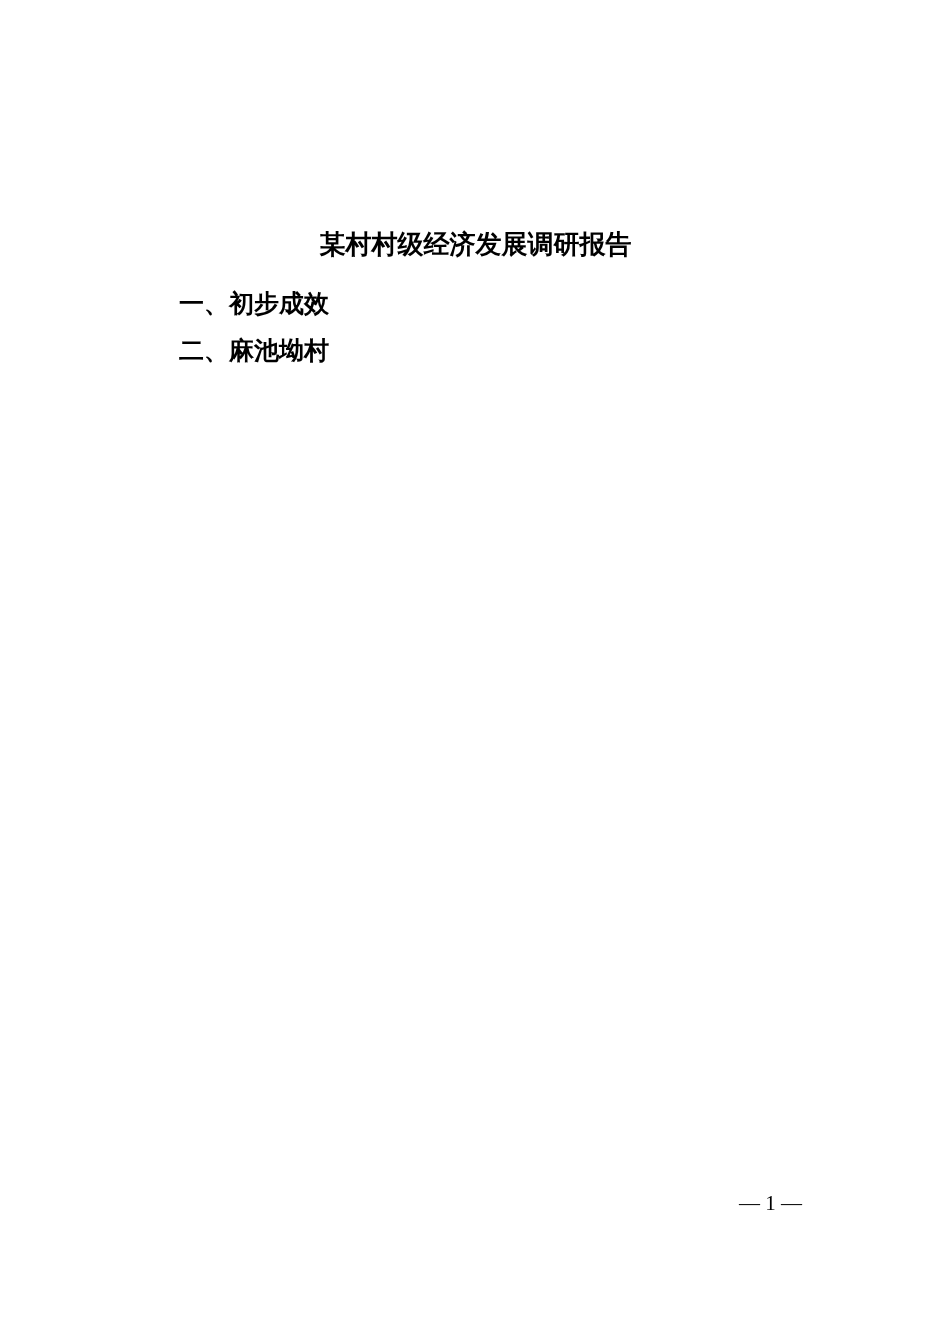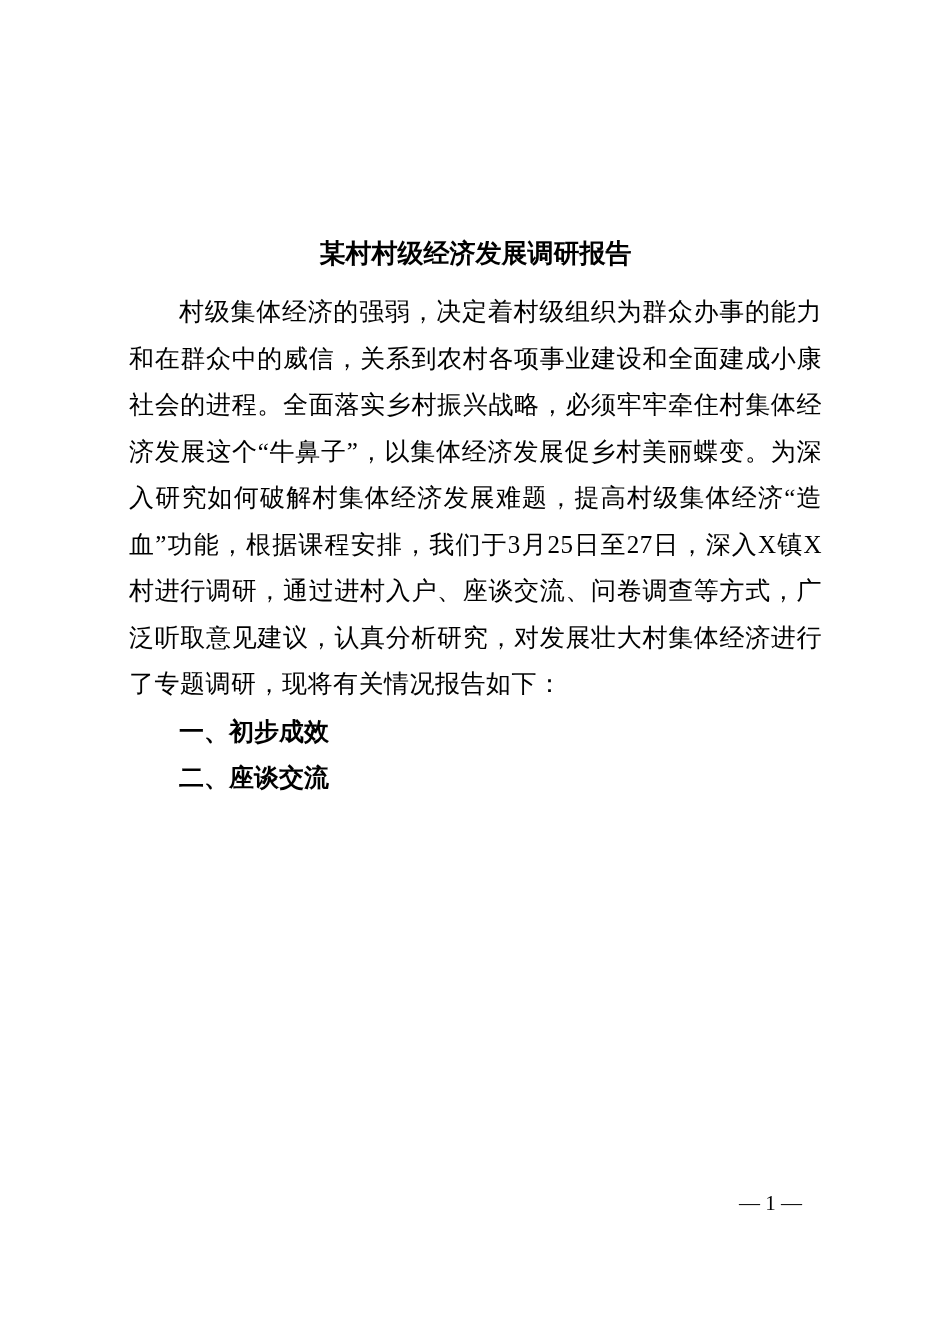--- a/index.html
+++ b/index.html
@@ -20,21 +20,21 @@
     position: absolute;
     left: 129px;
     top: 220px;
     width: 693px;
   }
   .doc-title {
     text-align: center;
     font-weight: bold;
     font-size: 26px;
     line-height: 46px;
-    margin: 11px 0 12px 0;
+    margin: 2px 0 12px 0;
     font-family: "Liberation Serif", "DejaVu Serif", serif;
   }
   .body-para {
     font-size: 25px;
     line-height: 46.5px;
     text-align: justify;
     text-indent: 2em;
     margin: 0;
     letter-spacing: 0.5px;
   }
@@ -55,22 +55,21 @@
     font-family: "Liberation Serif", "DejaVu Serif", serif;
   }
 </style>
 </head>
 <body>
 
 <div class="page">
   <div class="content">
     <h1 class="doc-title">某村村级经济发展调研报告</h1>
 
-    <p class="body-para">村级集体经济的强弱，决定着村级组织为群众办事的能力和在群众中的威信，关系到农村各项事业建设和全面建成小康社会的进程。全面落实乡村振兴战略，必须牢牢牵住村集体经济发展这个“牛鼻子”，以集体经济发展促乡村美丽蝶变。为深入研究如何破解村集体经济发展难题，提高村级集体经济“造血”功能，根据课程安排，我们于3月25日至27日，深入X镇X村进行调研，通过进村入户、座谈交流、问卷调查等方式，广泛听取意见建议，认真分析研究，对发展壮大村集体经济进行了专题调研，现将有关情况报告如下：</p>
 
     <p class="section-heading">一、初步成效</p>
 
 
-    <p class="section-heading">二、座谈交流</p>
+    <p class="section-heading">二、麻池坳村</p>
   </div>
 
   <div class="page-number">— 1 —</div>
 </div>
 
 </body></html>

